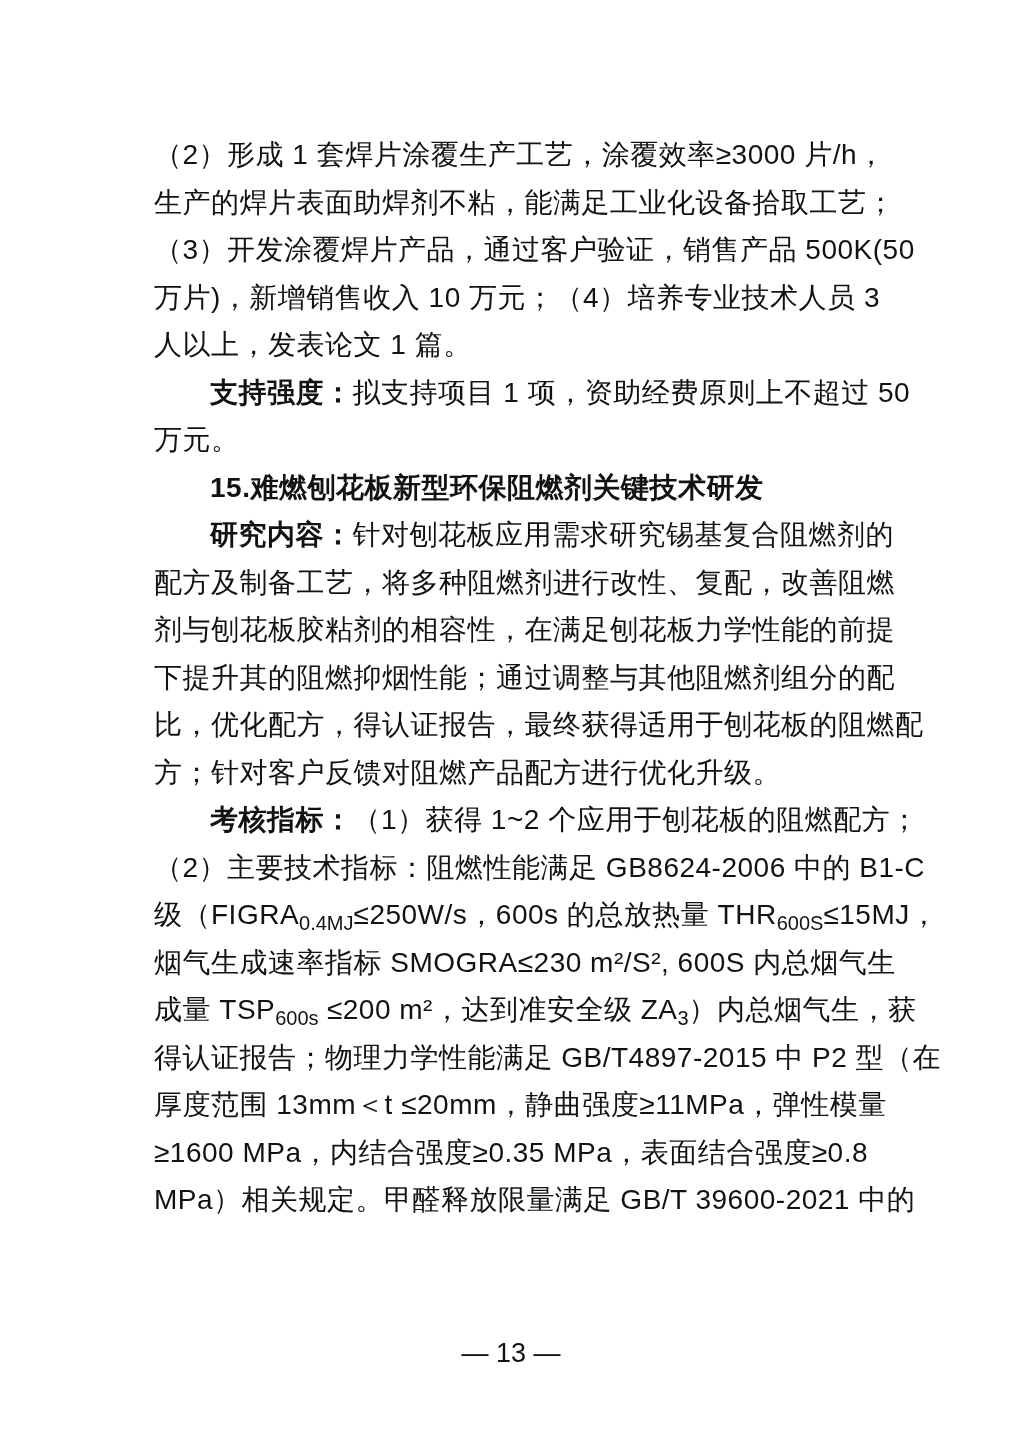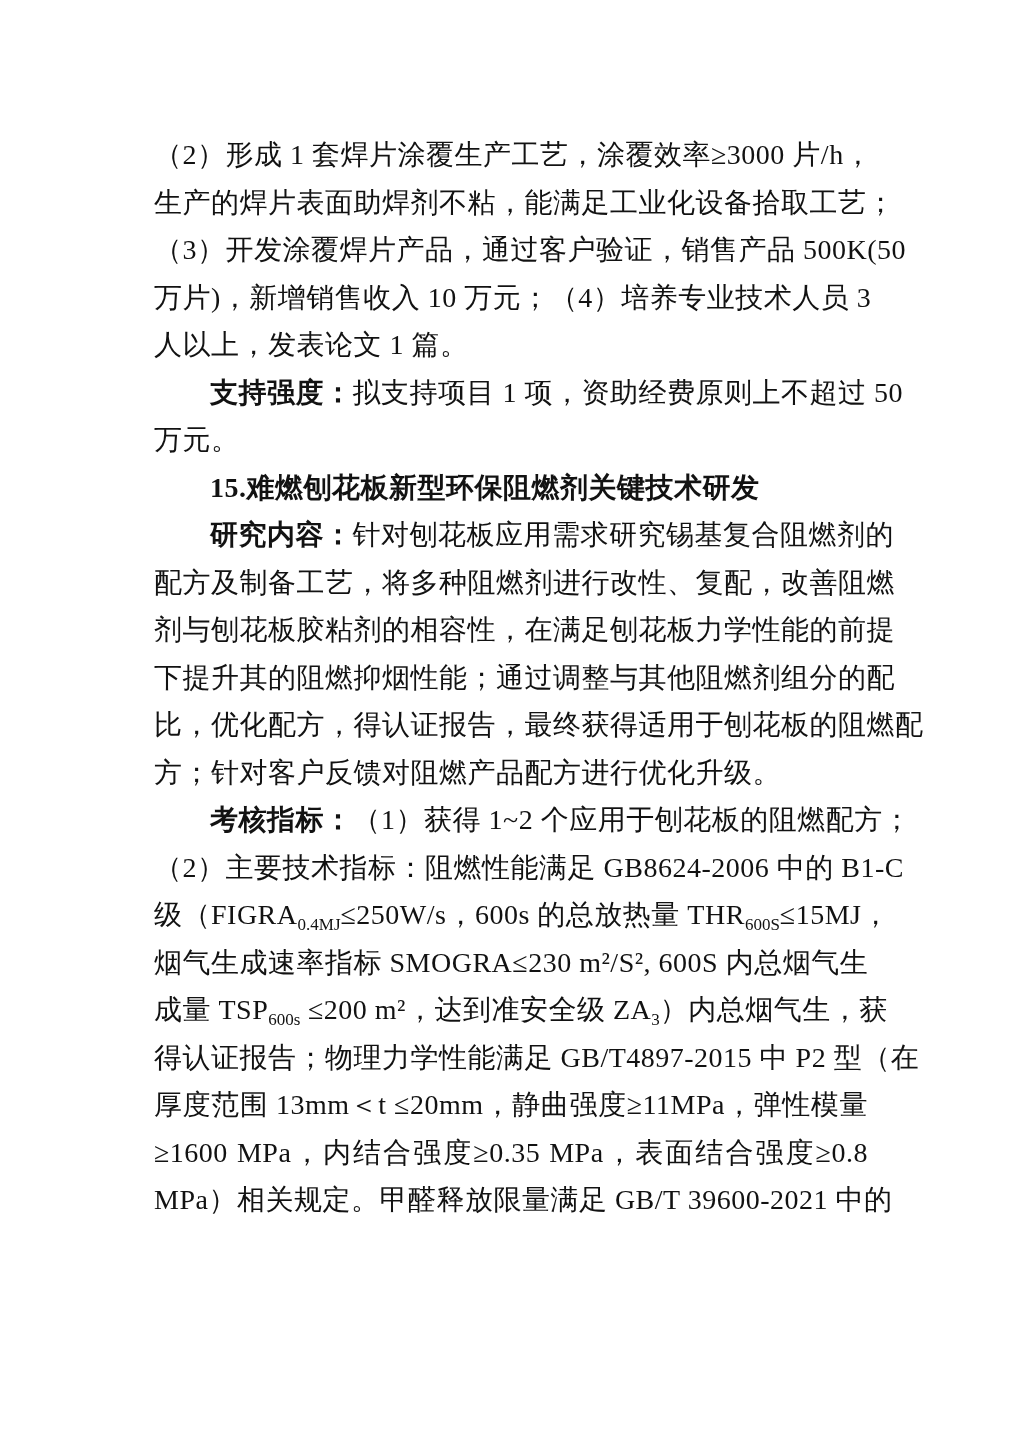--- a/index.html
+++ b/index.html
@@ -5,21 +5,21 @@
   html, body {
     margin: 0;
     padding: 0;
     background: #ffffff;
   }
   .page {
     position: relative;
     width: 1024px;
     height: 1448px;
     background: #ffffff;
-    font-family: Liberation Serif, serif;
+    font-family: Liberation Sans, sans-serif;
     color: #121212;
     overflow: hidden;
     border-radius: 28px;
   }
   .text-column {
     position: absolute;
     left: 154px;
     top: 131px;
     width: 714px;
   }
@@ -36,21 +36,21 @@
     text-align: left;
     text-align-last: left;
   }
   .line.ind {
     text-indent: 2em;
   }
   .b {
     font-weight: bold;
   }
   .sub {
-    font-size: 17px;
+    font-size: 20px;
     vertical-align: -6px;
     letter-spacing: 0;
   }
   .footer {
     position: absolute;
     left: 154px;
     top: 1336px;
     width: 714px;
     text-align: center;
     font-size: 27px;
@@ -87,13 +87,14 @@
     <div class="line"><span>级（FIGRA</span><span class="sub">0.4MJ</span><span>≤250W/s，600s 的总放热量 THR</span><span class="sub">600S</span><span>≤15MJ，</span></div>
     <div class="line"><span>烟气生成速率指标 SMOGRA≤230 m²/S², 600S 内总烟气生</span></div>
     <div class="line"><span>成量 TSP</span><span class="sub">600s</span><span> ≤200 m²，达到准安全级 ZA</span><span class="sub">3</span><span>）内总烟气生，获</span></div>
     <div class="line"><span>得认证报告；物理力学性能满足 GB/T4897-2015 中 P2 型（在</span></div>
     <div class="line"><span>厚度范围 13mm＜t ≤20mm，静曲强度≥11MPa，弹性模量</span></div>
     <div class="line"><span>≥1600 MPa，内结合强度≥0.35 MPa，表面结合强度≥0.8</span></div>
     <div class="line"><span>MPa）相关规定。甲醛释放限量满足 GB/T 39600-2021 中的</span></div>
 
   </div>
 
+  <div class="footer"><span>— 13 —</span></div>
 </div>
 
 </body></html>

